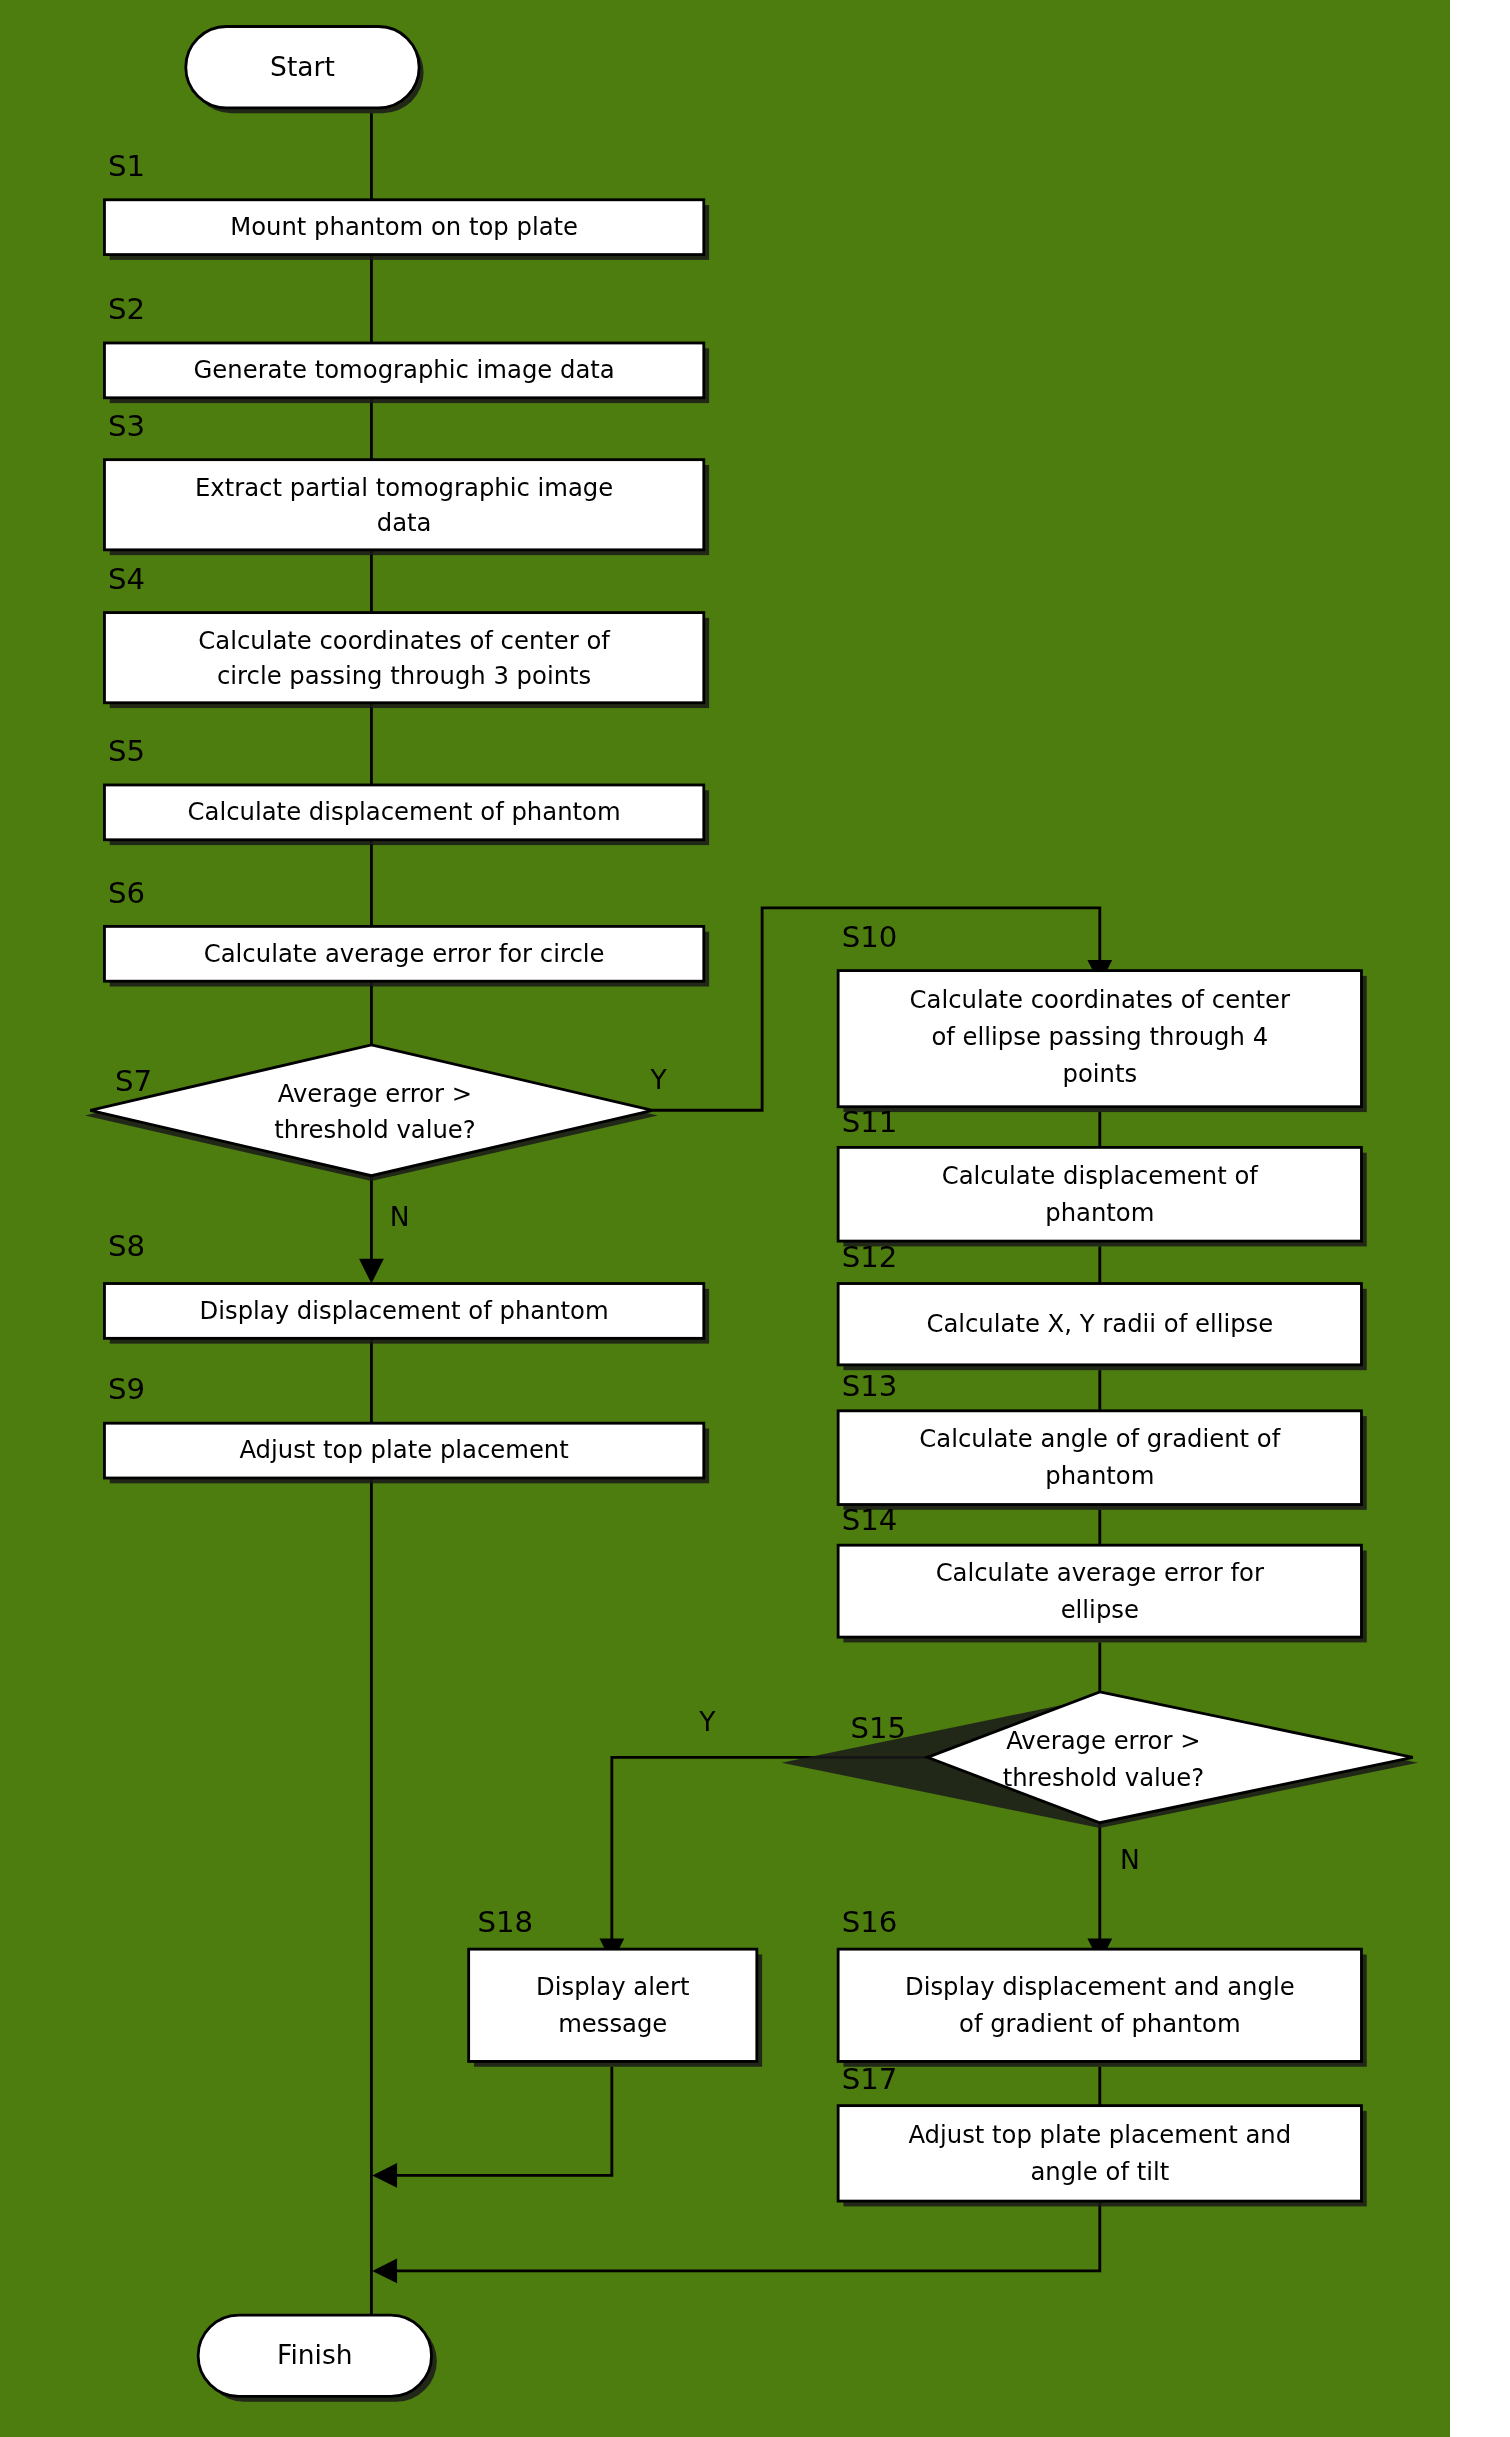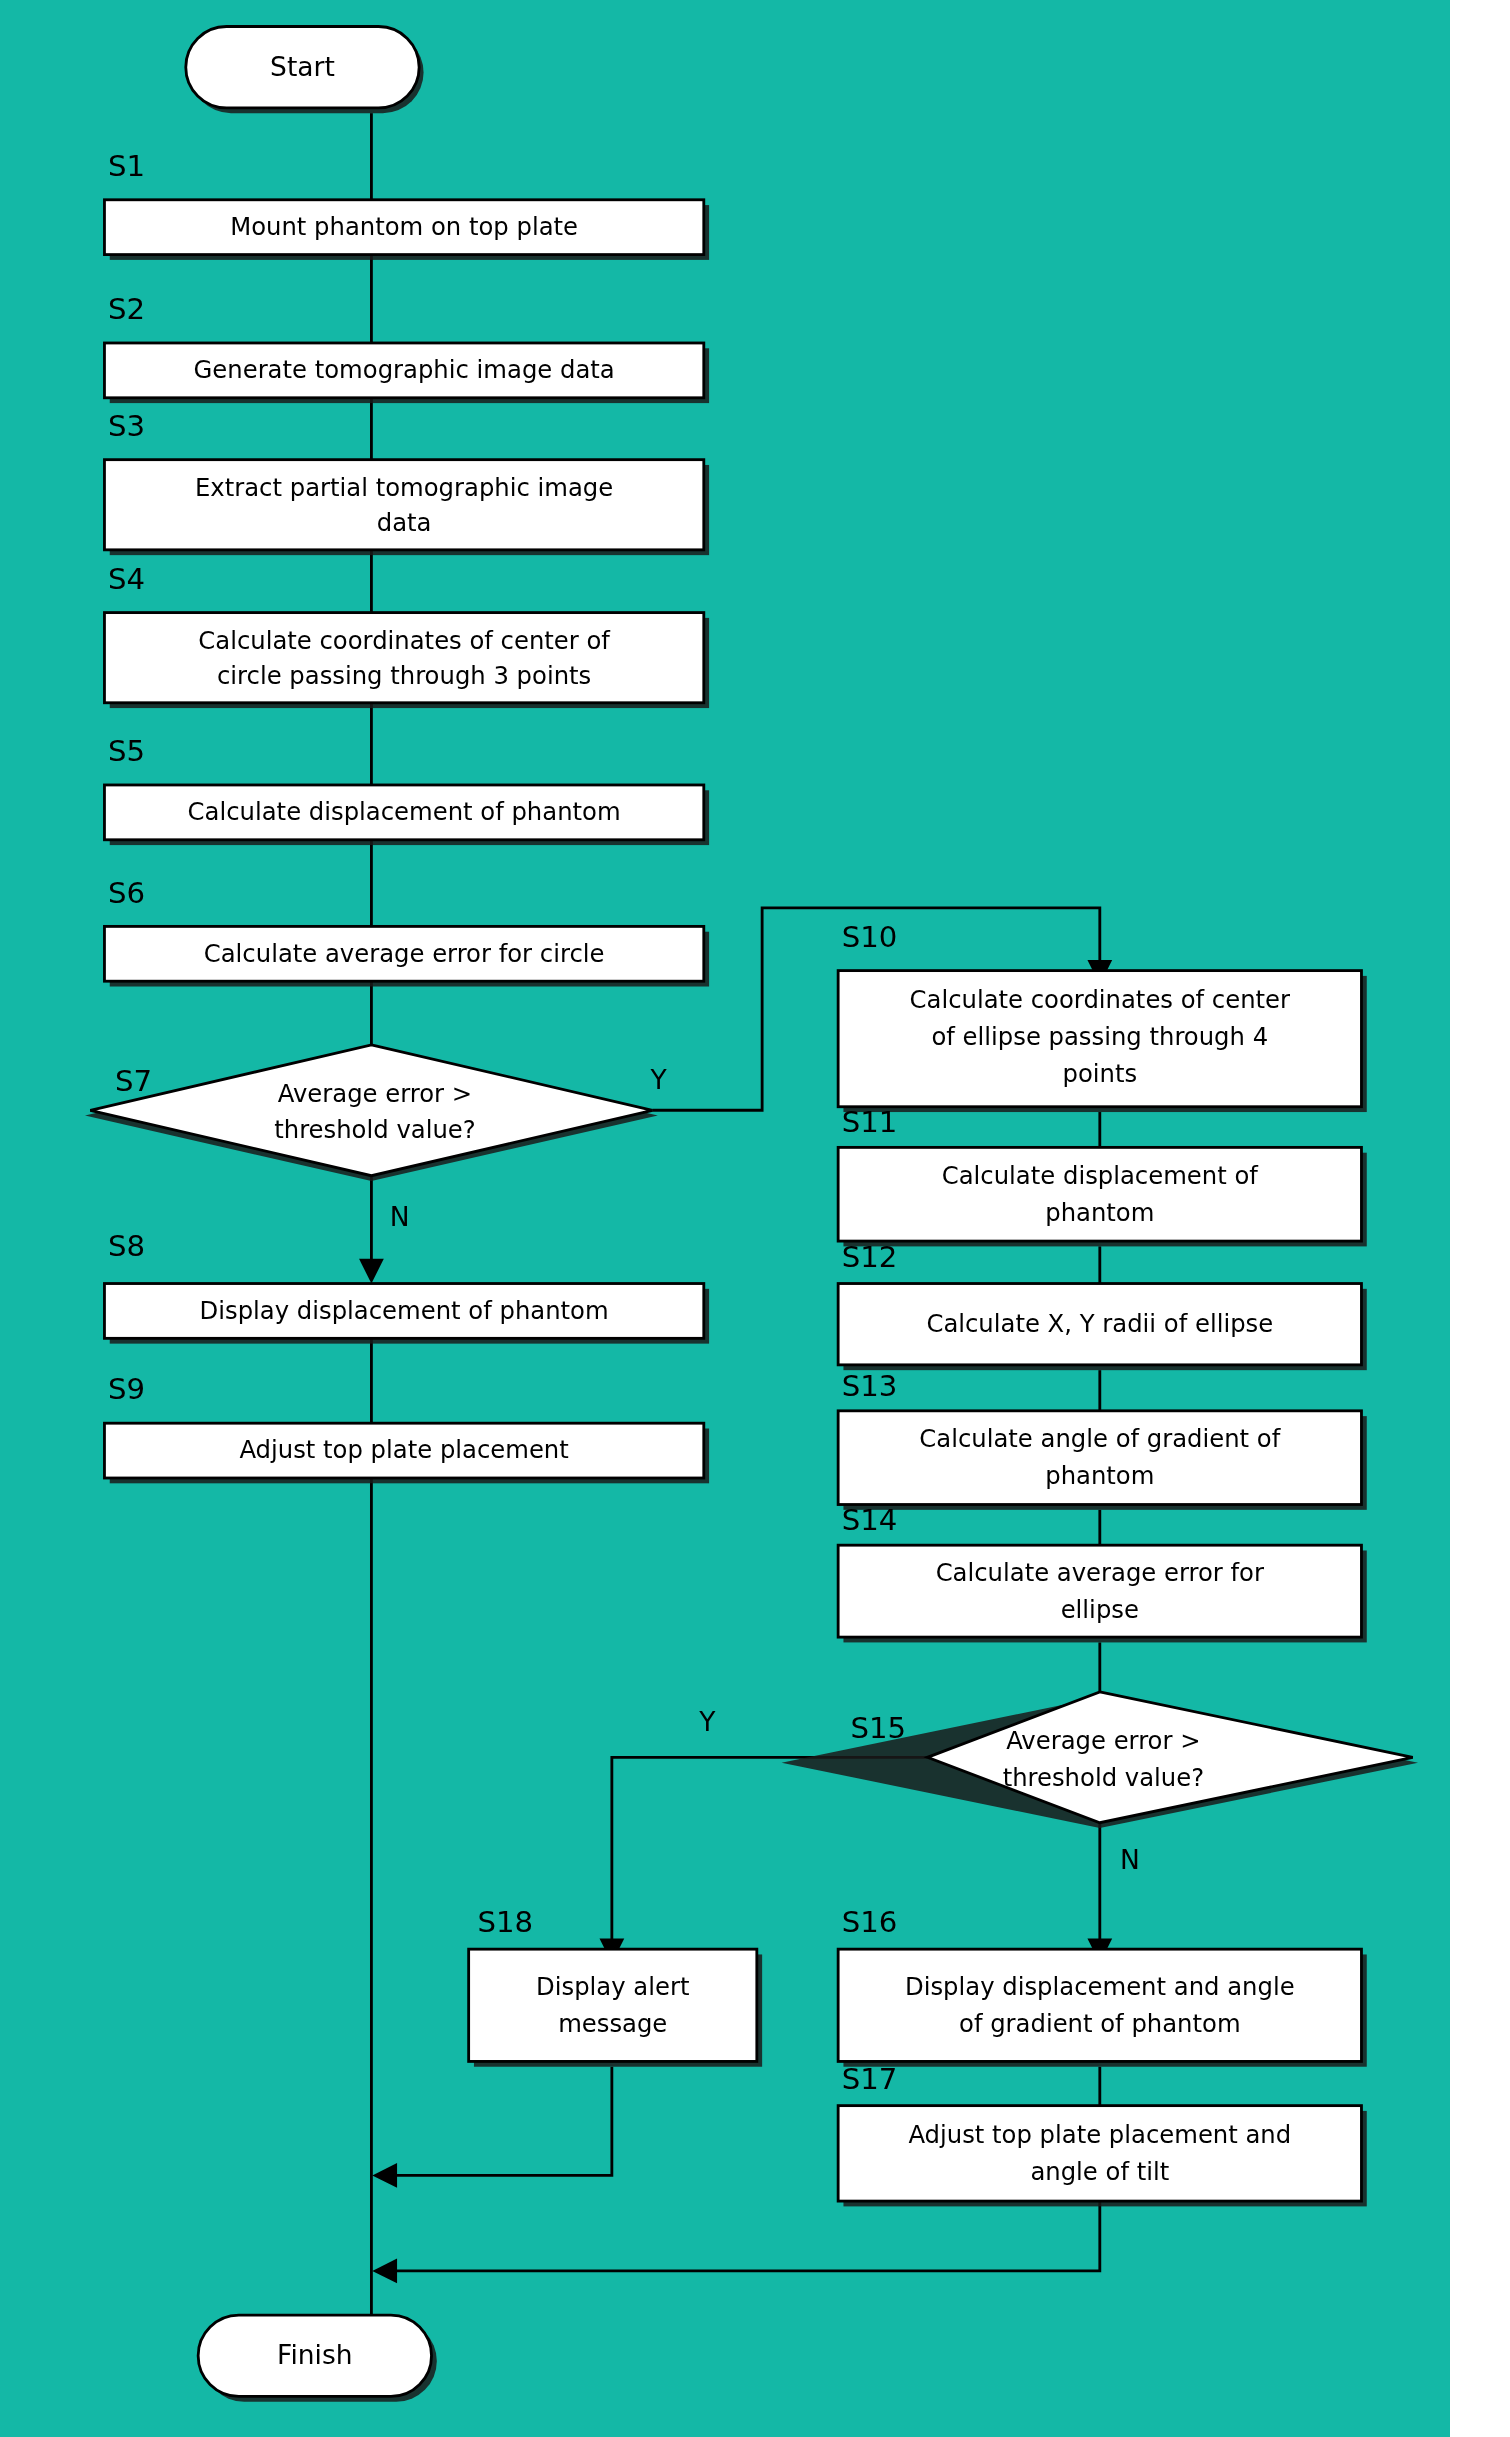--- a/index.html
+++ b/index.html
@@ -7,21 +7,21 @@
     padding: 0;
     background: #ffffff;
   }
   body {
     font-family: "DejaVu Sans", sans-serif;
   }
   #flow-root {
     position: relative;
     width: 1450px;
     height: 2438px;
-    background: #14b8a6;
+    background: #4d7c0f;
     overflow: hidden;
   }
   svg#flow-svg {
     position: absolute;
     top: 0;
     left: 0;
     width: 1511px;
     height: 2438px;
   }
   .node-shape {

